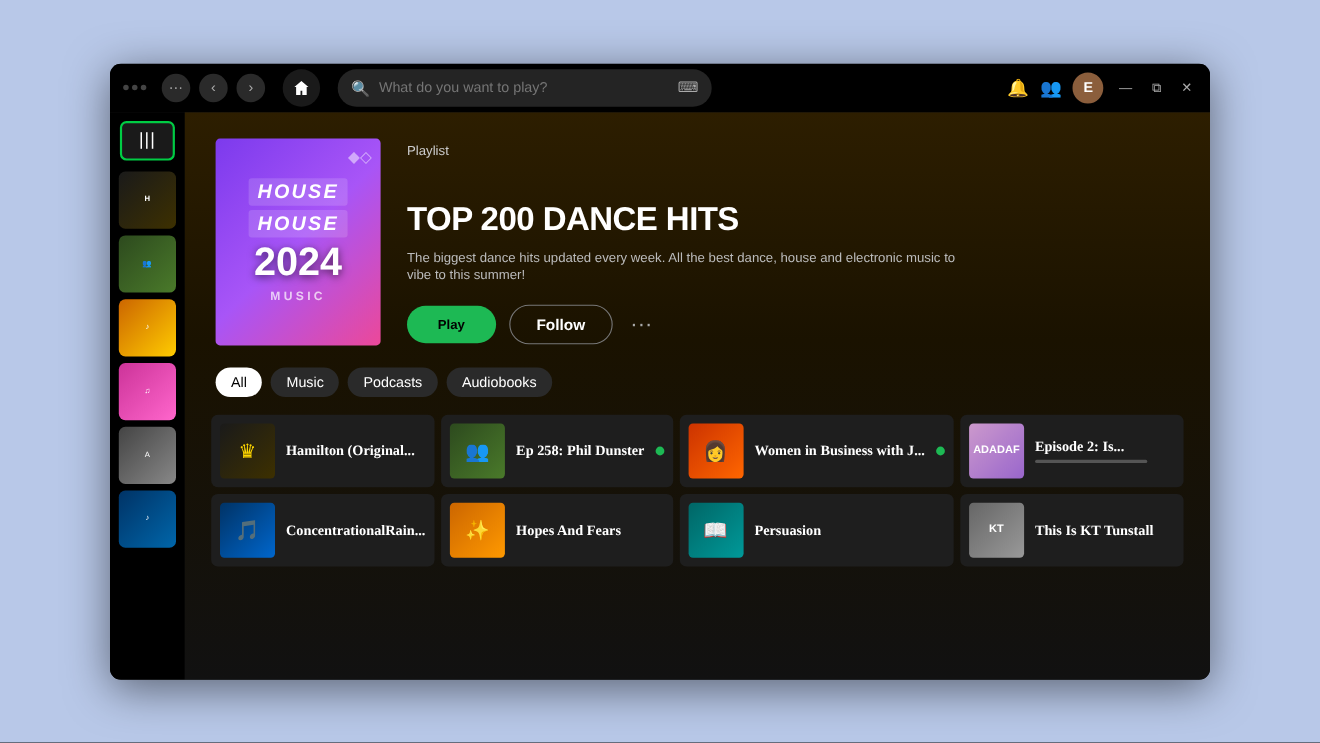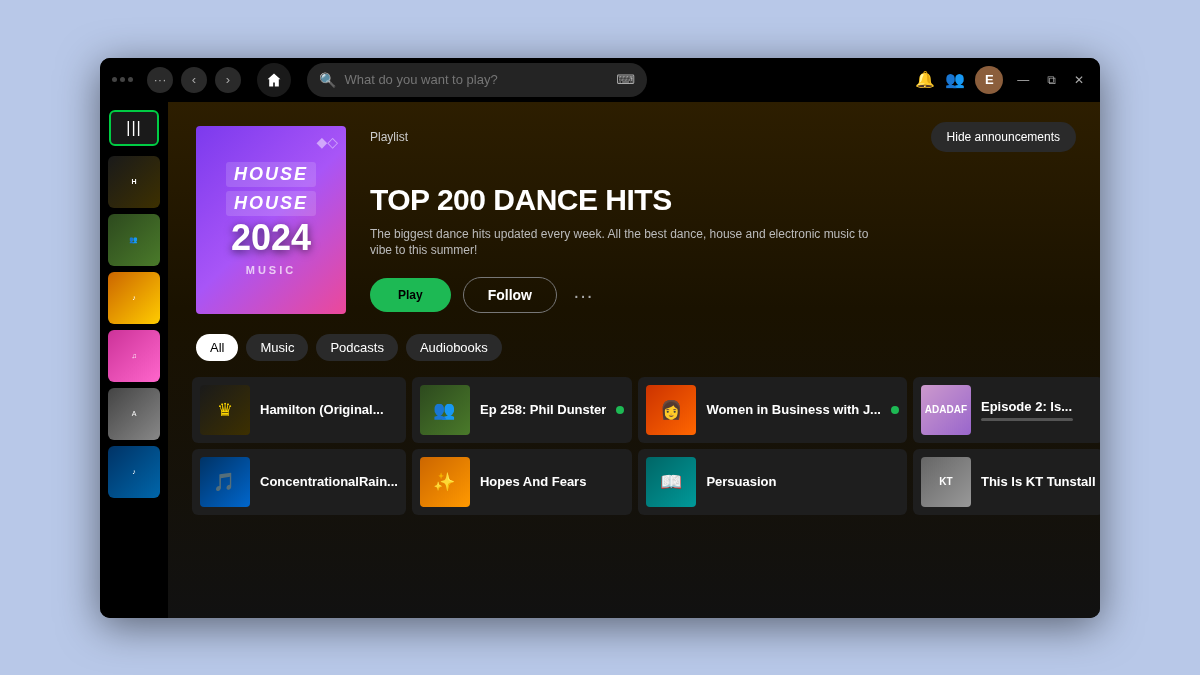--- a/index.html
+++ b/index.html
@@ -224,21 +224,21 @@
     }
     .card-thumb-persuasion {
       background: linear-gradient(135deg, #006666, #009999);
     }
     .card-thumb-kt {
       background: linear-gradient(135deg, #666, #999);
     }
     .card-info { flex: 1; min-width: 0; }
     .card-title {
       color: #fff; font-size: 13px; font-weight: 600;
-      white-space: nowrap; overflow: hidden; text-overflow: ellipsis;
+      white-space: nowrap; overflow: hidden; text-overflow: ellipsis; font-family: Liberation Serif, serif;
     }
     .card-dot {
       width: 8px; height: 8px; border-radius: 50%; background: #1db954;
       flex-shrink: 0;
     }
     .card-progress {
       height: 3px; background: #555; border-radius: 2px; margin-top: 4px; width: 80%;
     }
   </style>
 </head>
@@ -326,21 +326,20 @@
             <br><span>TOP 200 DANCE HITS</span>
           </div>
           <div class="playlist-desc">The biggest dance hits updated every week. All the best dance, house and electronic music to vibe to this summer!</div>
           <div class="action-row">
             <button class="play-btn">Play</button>
             <button class="follow-btn">Follow</button>
             <button class="more-btn">···</button>
           </div>
         </div>
 
-        <button class="hide-announcements">Hide announcements</button>
       </div>
 
       <div class="filter-bar">
         <button class="filter-tab active">All</button>
         <button class="filter-tab">Music</button>
         <button class="filter-tab">Podcasts</button>
         <button class="filter-tab">Audiobooks</button>
       </div>
 
       <div class="content-grid">

